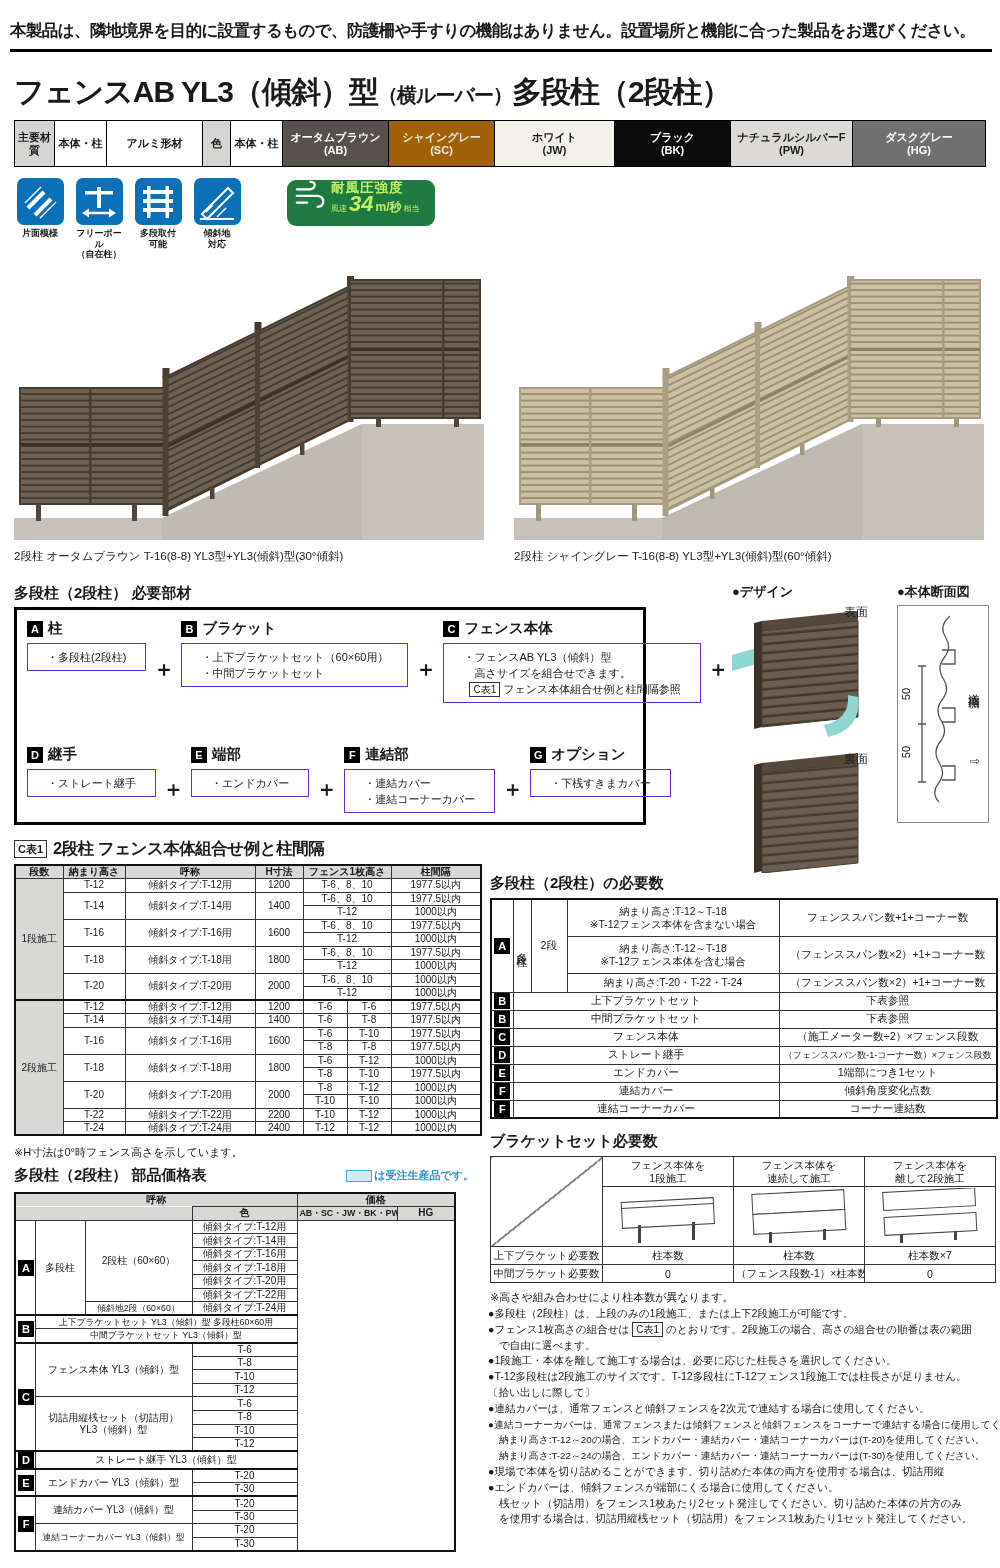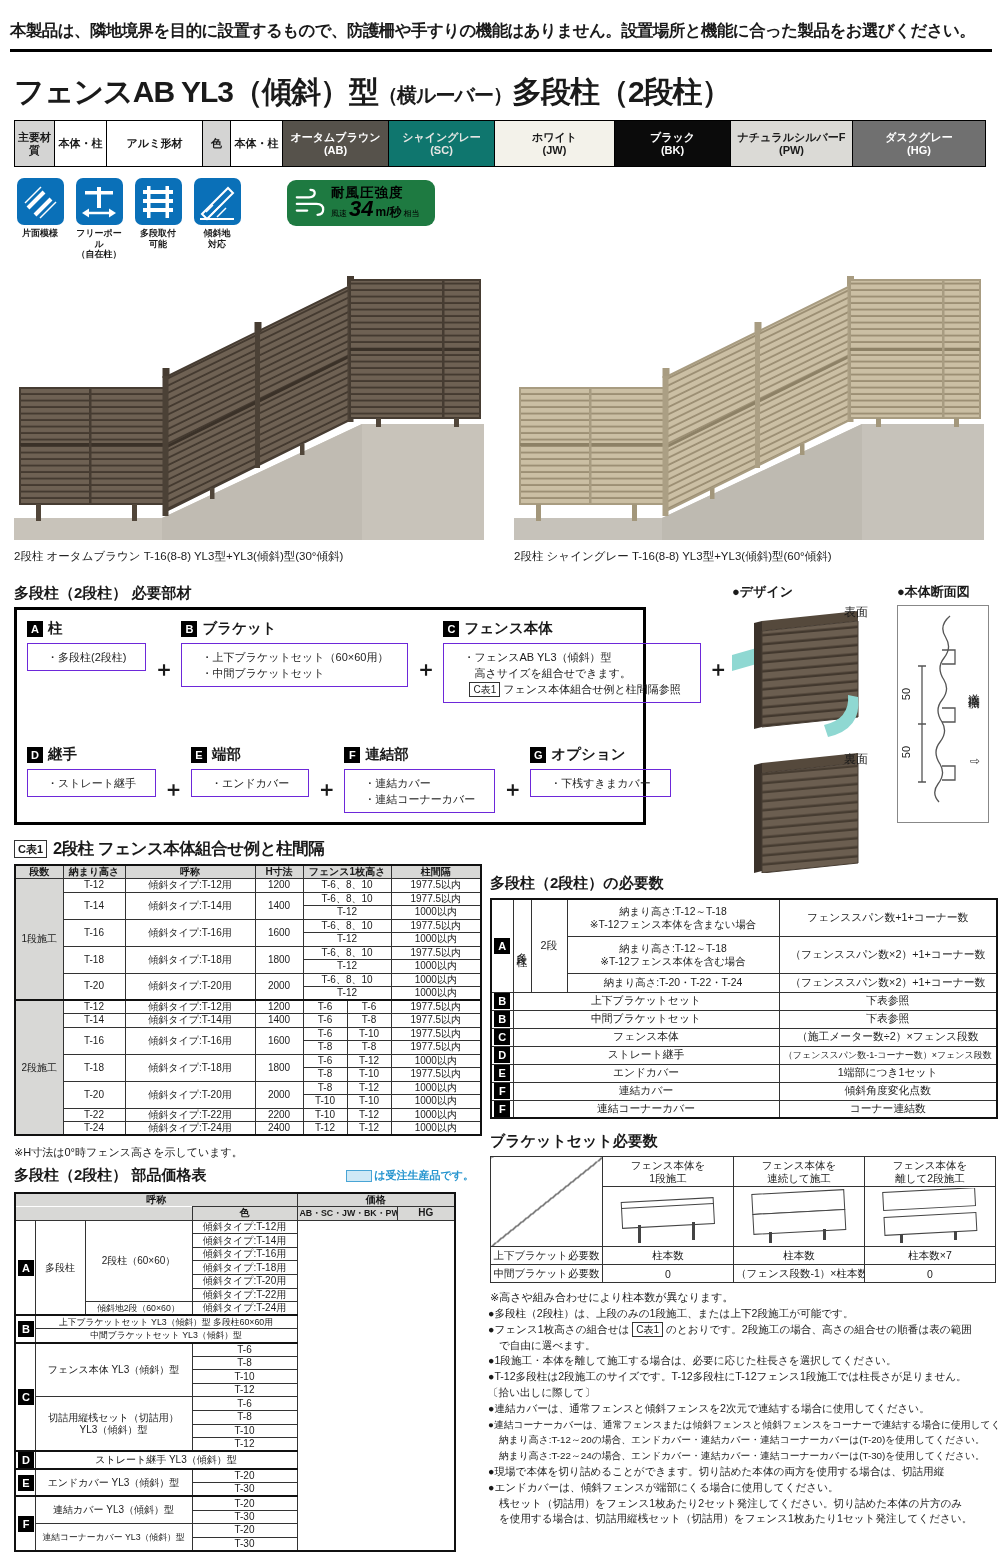--- a/index.html
+++ b/index.html
@@ -20,21 +20,21 @@
 .mat .cell:nth-child(5){width:52px}.mat .cell:nth-child(6){width:106px}
 .mat .cell:nth-child(7){width:106px}.mat .cell:nth-child(8){width:120px}
 .mat .cell:nth-child(9){width:116px}.mat .cell:nth-child(10){width:122px}
 .mat .head{background:#d4d4d3}
 
 .features{position:absolute;left:14px;top:178px;display:flex;gap:7px}
 .feat{width:52px;text-align:center}
 .ibox{width:47px;height:47px;background:#0a70b8;border-radius:7px;margin:0 auto;display:flex;align-items:center;justify-content:center}
 .flabel{font-size:9px;line-height:10.5px;margin-top:3px;white-space:pre-line;font-weight:bold}
 
-.wind{position:absolute;left:287px;top:180px;width:148px;height:46px;background:#1e7a41;border-radius:9px;color:#000000;display:flex;align-items:center;padding:0 7px}
+.wind{position:absolute;left:287px;top:180px;width:148px;height:46px;background:#1e7a41;border-radius:9px;color:#bef264;display:flex;padding:0 7px}
 .wtext{margin-left:5px}
 .wtitle{font-size:13.5px;font-weight:bold;line-height:15px;letter-spacing:1px}
 .wrow{display:flex;align-items:baseline;line-height:17px}
 .wpre{font-size:8px}.wsuf{font-size:8px}
 .wval{font-size:22px;font-weight:bold;font-style:italic;margin:0 2px}
 .wunit{font-size:12px;font-weight:bold;margin-right:2px}
 
 .pimg{position:absolute;top:252px;width:470px;height:288px}
 #img-left{left:14px}#img-right{left:514px}
 .caption{position:absolute;top:549px;font-size:11.5px;white-space:nowrap}
@@ -116,21 +116,21 @@
   <div class="mat">
     <div class="cell head">主要材質</div>
     <div class="cell">本体・柱</div>
     <div class="cell">アルミ形材</div>
     <div class="cell head">色</div>
     <div class="cell">本体・柱</div>
     <div class="cell" style="background:#56524b;color:#ffffff">
         <span>オータムブラウン</span>
         <span>(AB)</span>
       </div>
-    <div class="cell" style="background:#0f766e;color:#e6e6e4">
+    <div class="cell" style="background:#a16207;color:#e6e6e4">
         <span>シャイングレー</span>
         <span>(SC)</span>
       </div>
     <div class="cell" style="background:#f3f2ea;color:#1a1a1a">
         <span>ホワイト</span>
         <span>(JW)</span>
       </div>
     <div class="cell" style="background:#0b0b0b;color:#ffffff">
         <span>ブラック</span>
         <span>(BK)</span>

